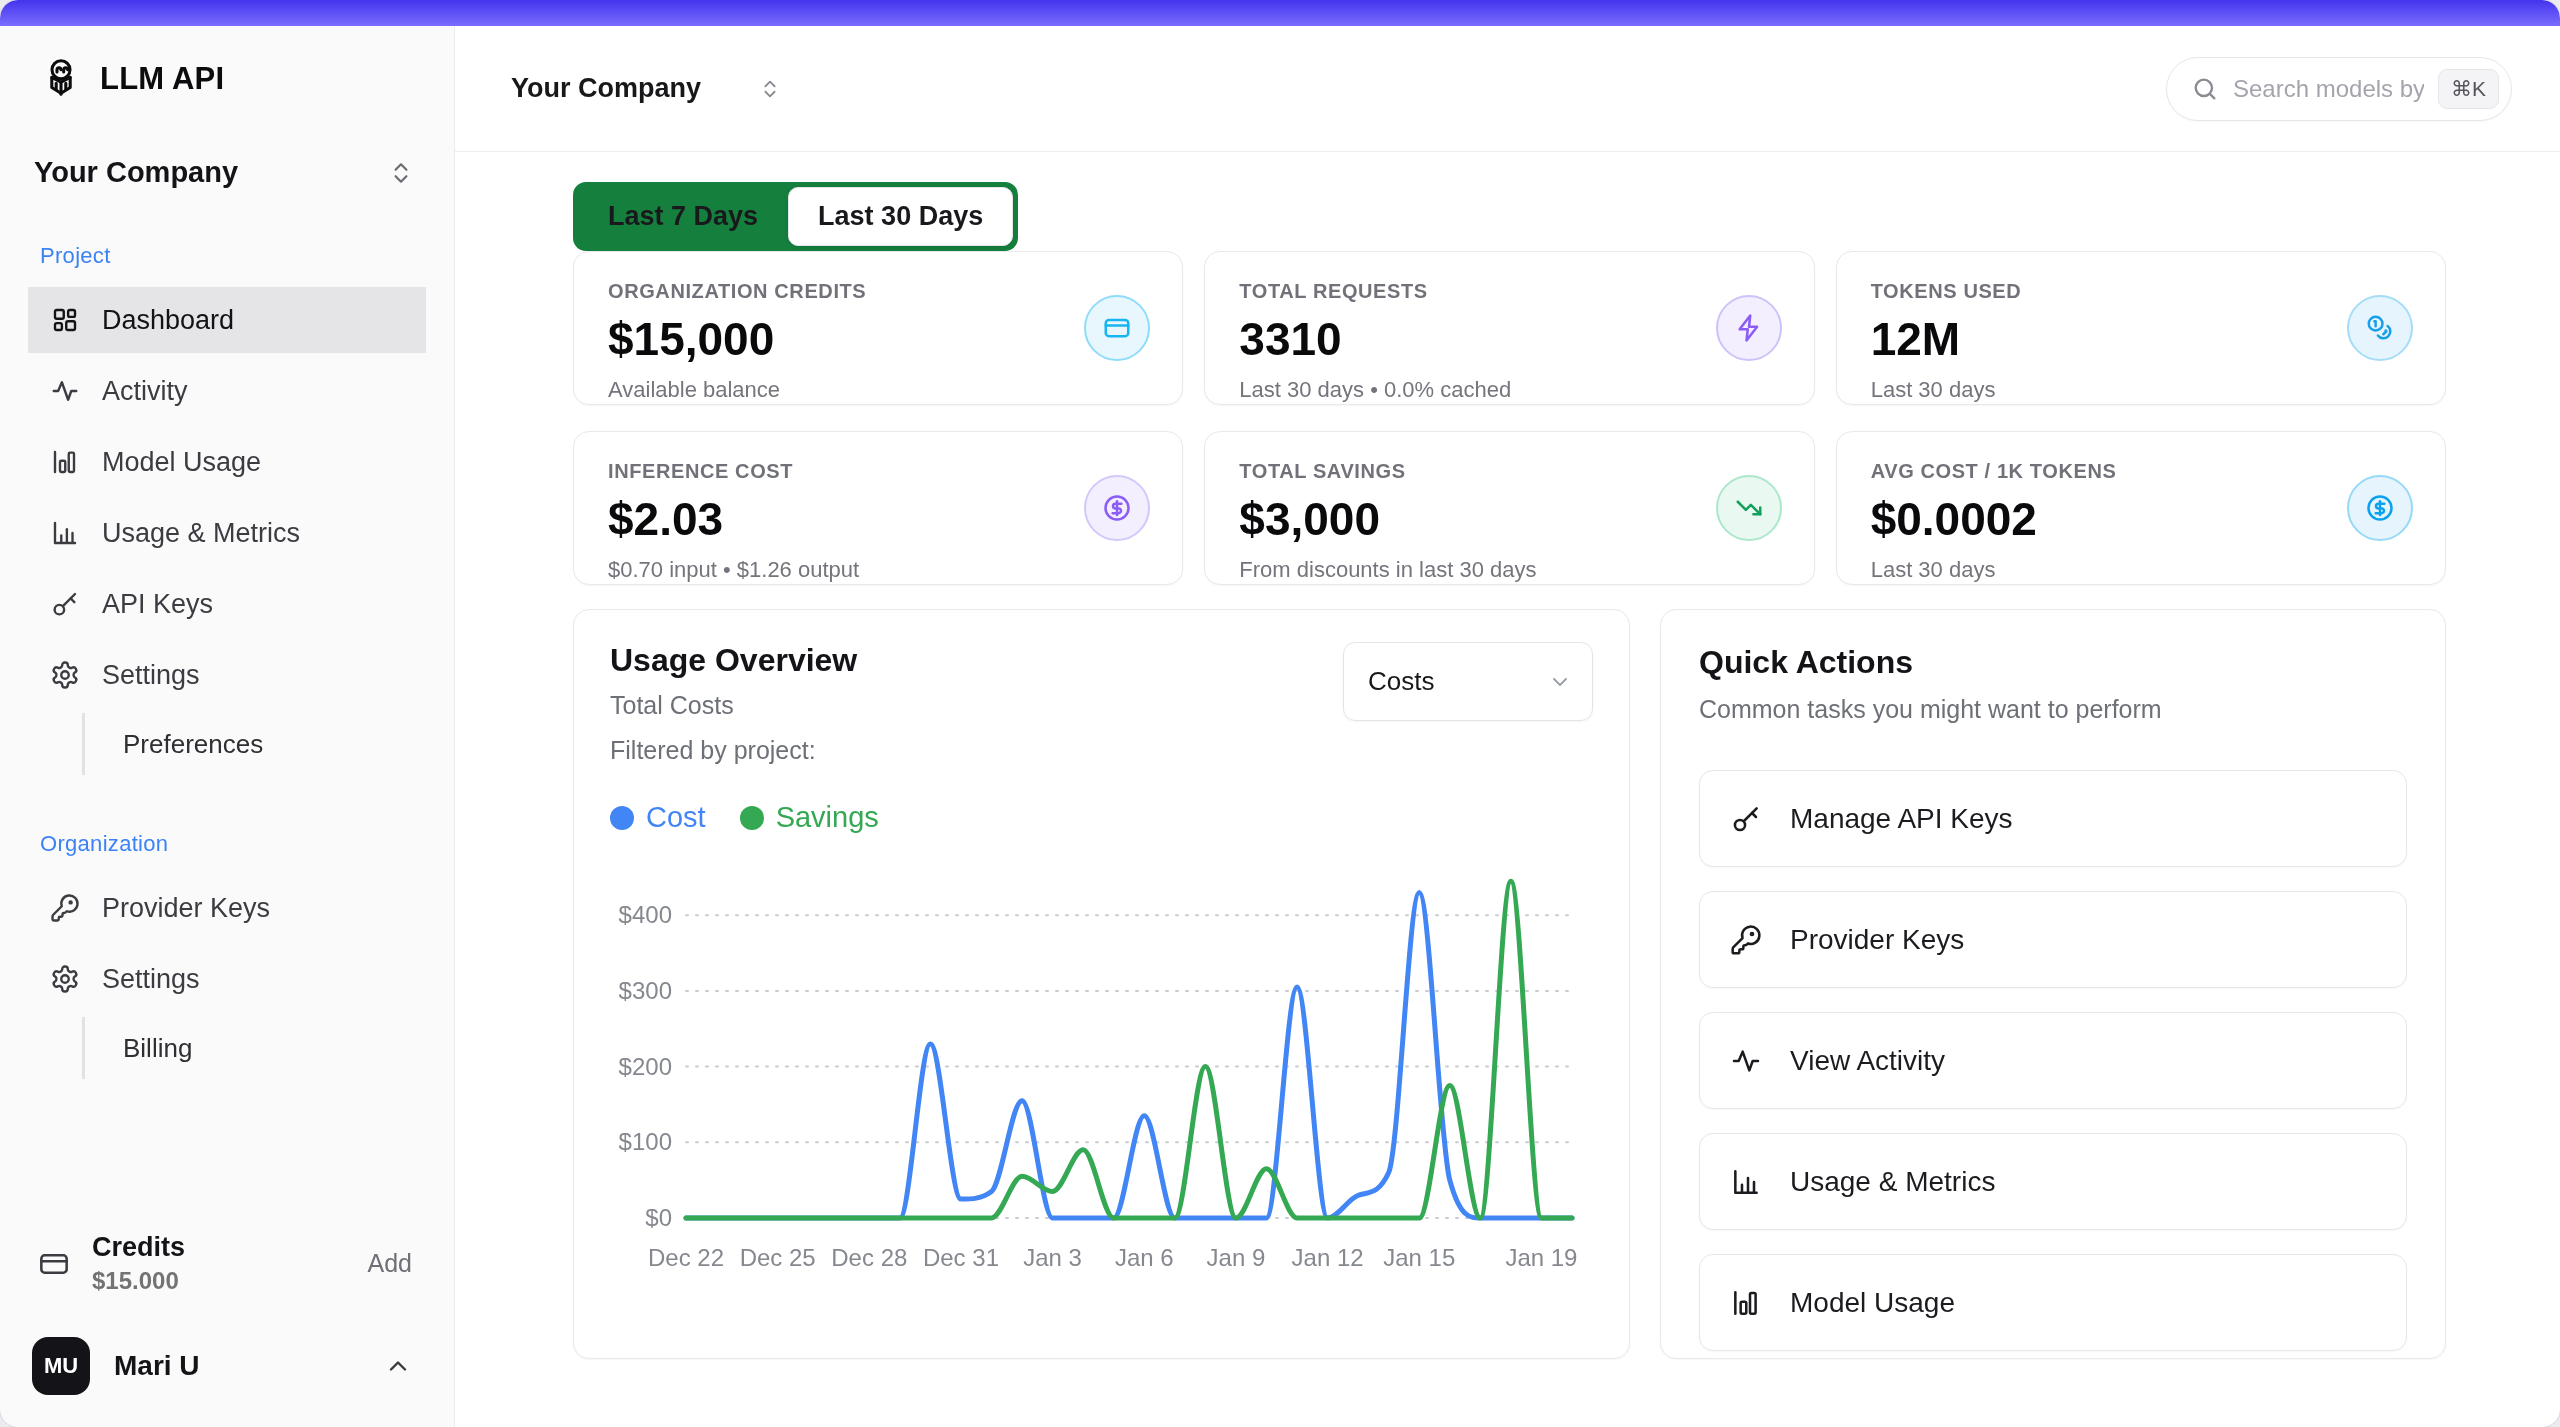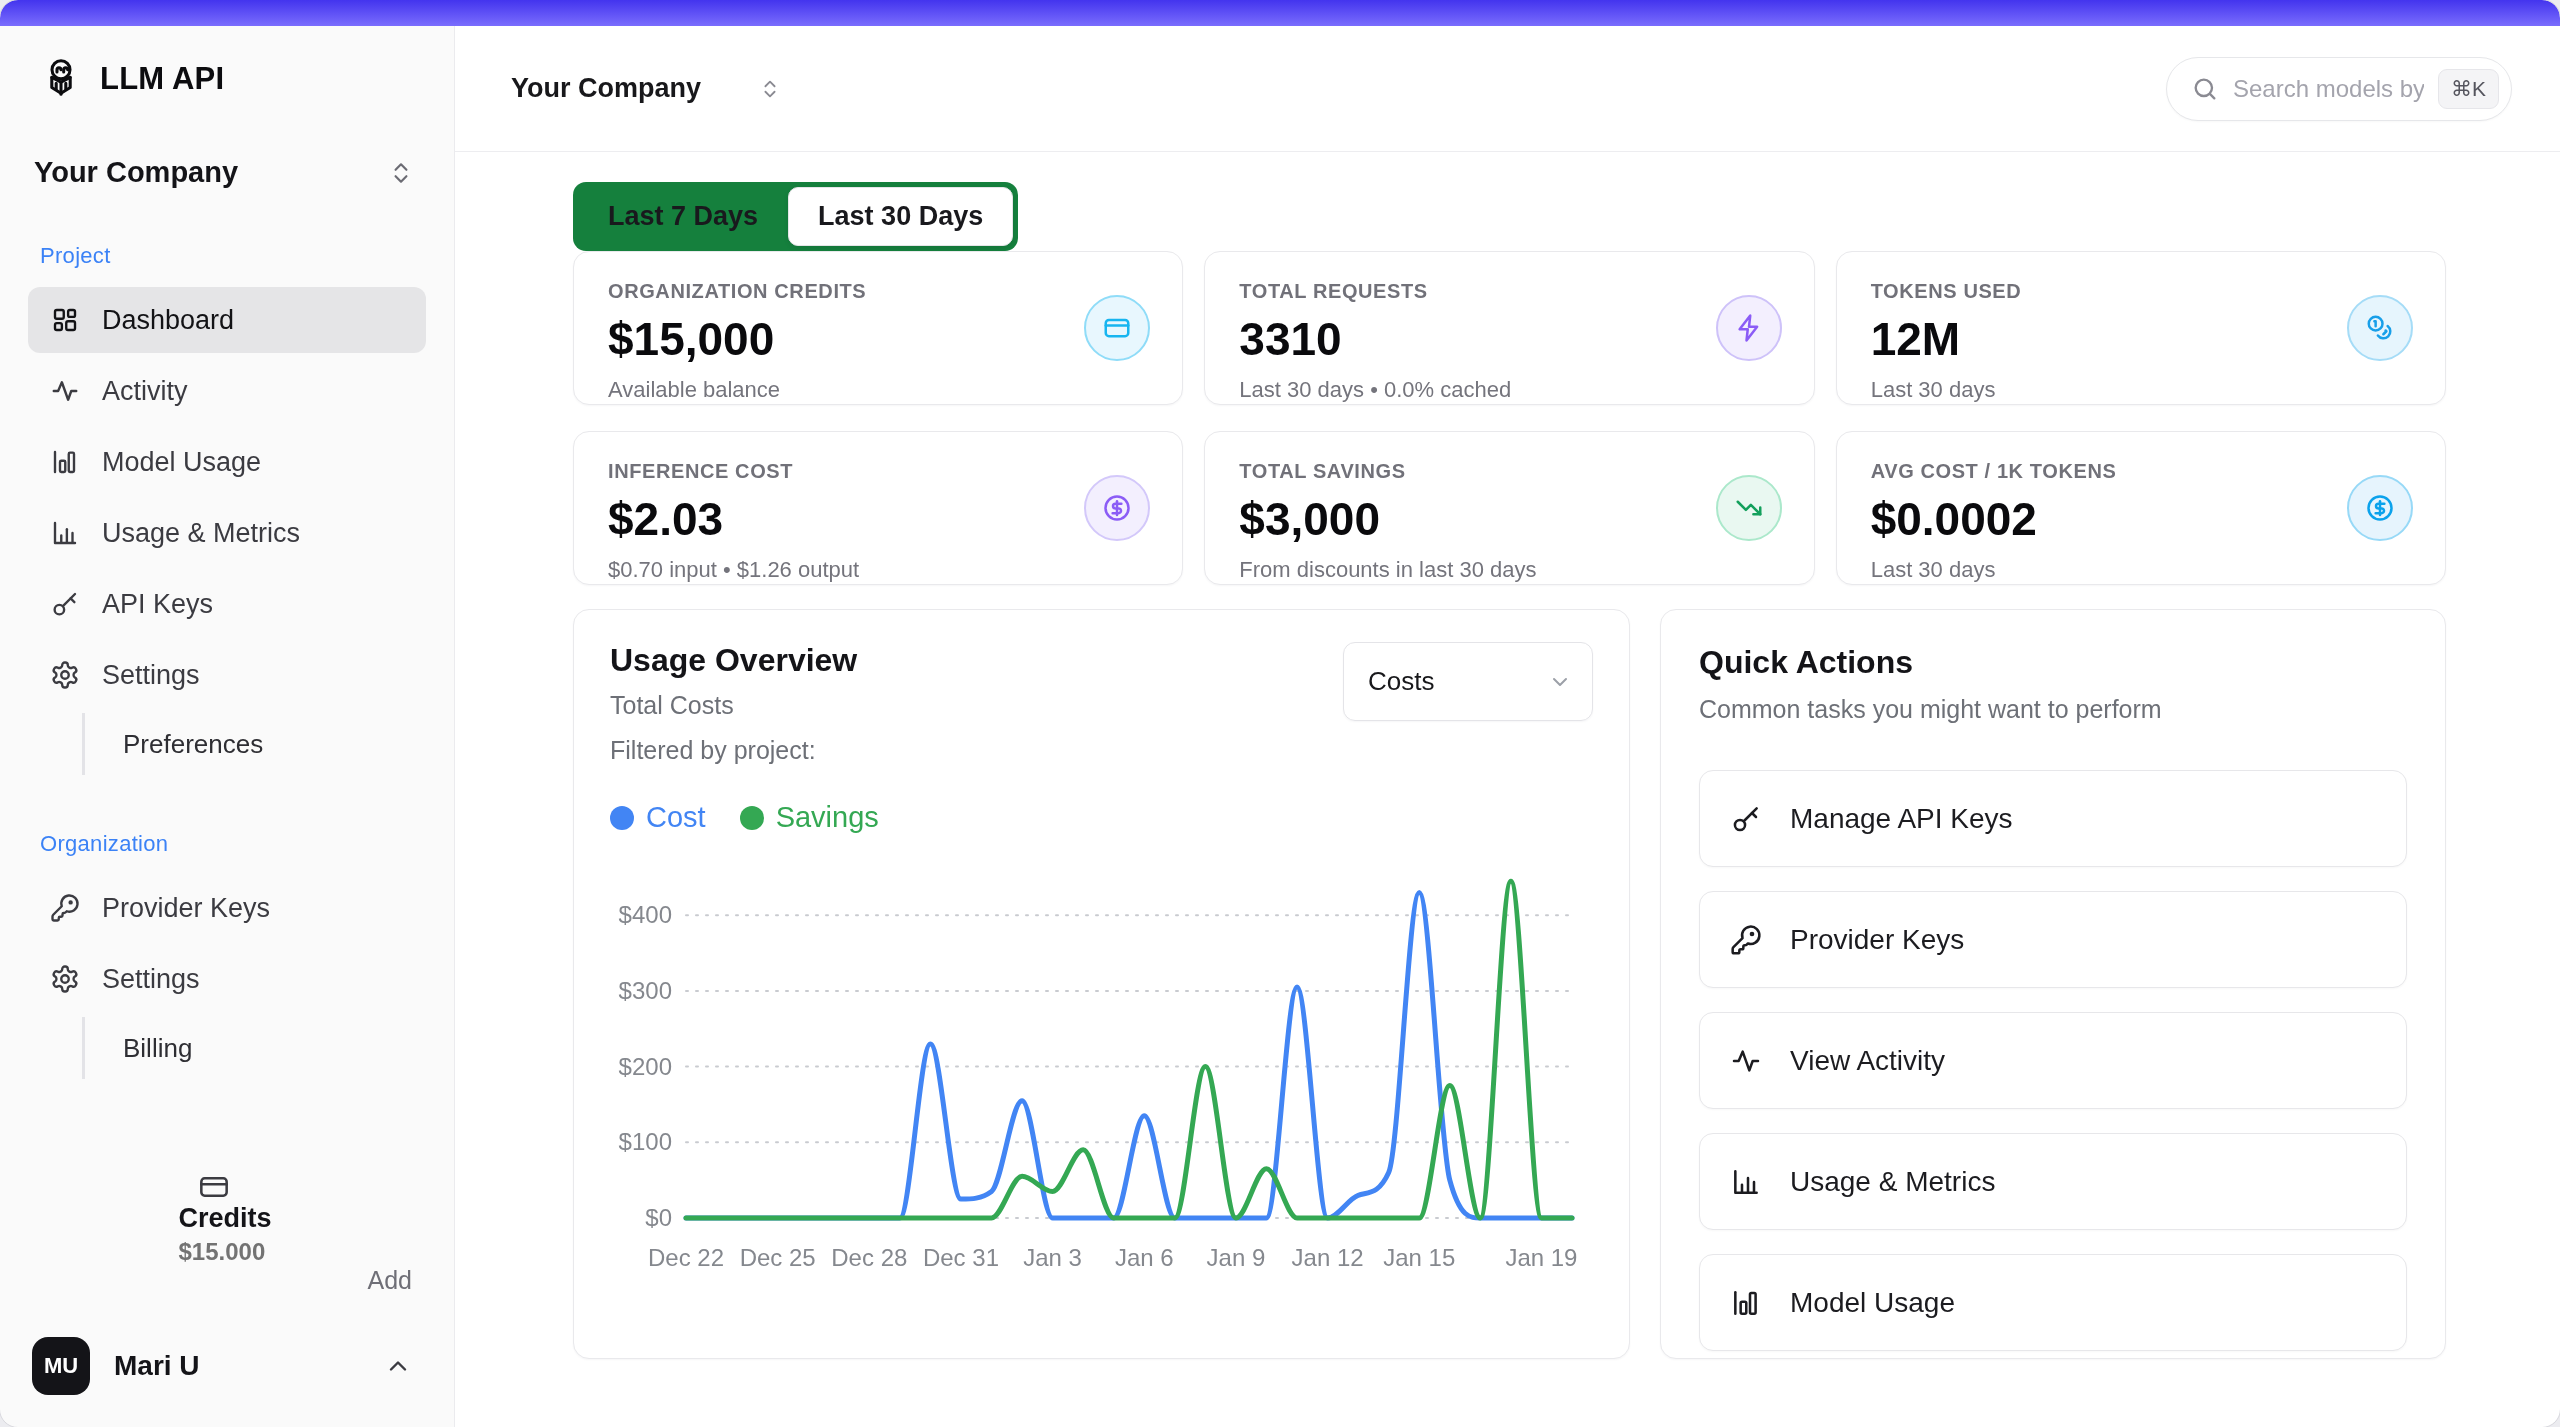--- a/index.html
+++ b/index.html
@@ -14,29 +14,29 @@
   .sidebar { width:455px; flex:0 0 455px; background:#fafafa; border-right:1px solid #ebebee;
              display:flex; flex-direction:column; padding:30px 28px 32px; }
   .logo-row { display:flex; align-items:center; gap:16px; padding-left:10px; margin-bottom:48px; }
   .logo-mark { width:46px; height:46px; }
   .logo-text { font-size:31px; font-weight:700; letter-spacing:.2px; color:#0c0c0f; }
   .org-switch { display:flex; align-items:center; justify-content:space-between;
                 padding:6px 12px 6px 6px; margin-bottom:48px; cursor:pointer; }
   .org-switch-label { font-size:29px; font-weight:700; color:#141418; }
   .section-label { font-size:22px; color:#3b82f6; margin:0 0 18px 12px; letter-spacing:.3px; }
   .side-item { display:flex; align-items:center; gap:22px; height:66px; padding:0 22px;
-               border-radius:12px; margin-bottom:5px; cursor:pointer; color:#3b3b41; }
+               border-radius:1px; margin-bottom:5px; cursor:pointer; color:#3b3b41; }
   .side-item.active { background:#e5e5e7; color:#131316; }
   .side-item .lbl { font-size:27px; font-weight:500; }
   .side-item svg { flex:0 0 auto; }
   .sub-item { margin-left:54px; border-left:3px solid #e3e3e7; padding-left:38px;
               height:62px; display:flex; align-items:center; cursor:pointer; margin-bottom:4px; }
   .sub-item .lbl { font-size:26px; font-weight:500; color:#2e2e33; }
   .org-gap { margin-top:52px; }
-  .credits-row { margin-top:auto; display:flex; align-items:center; padding:0 14px 0 10px;flex-direction:column; }
+  .credits-row { margin-top:auto; display:flex; align-items:center; padding:0 14px 0 10px; }
   .credits-icon { margin-right:22px; color:#3b3b41; display:flex; }
   .credits-texts { display:flex; flex-direction:column; gap:4px; }
   .credits-label { font-size:27px; font-weight:700; color:#141418; }
   .credits-amount { font-size:24px; color:#737373;font-weight:bold; }
   .credits-add { margin-left:auto; font-size:25px; color:#6f6f77; cursor:pointer; }
   .user-row { display:flex; align-items:center; margin-top:42px; padding:0 14px 0 4px; cursor:pointer; }
   .avatar { width:58px; height:58px; border-radius:16px; background:#141418; color:#fff;
             display:flex; align-items:center; justify-content:center; font-size:22px; font-weight:600; }
   .user-name { font-size:28px; font-weight:700; color:#141418; margin-left:24px; }
   .user-chevron { margin-left:auto; color:#3b3b41; display:flex; }

